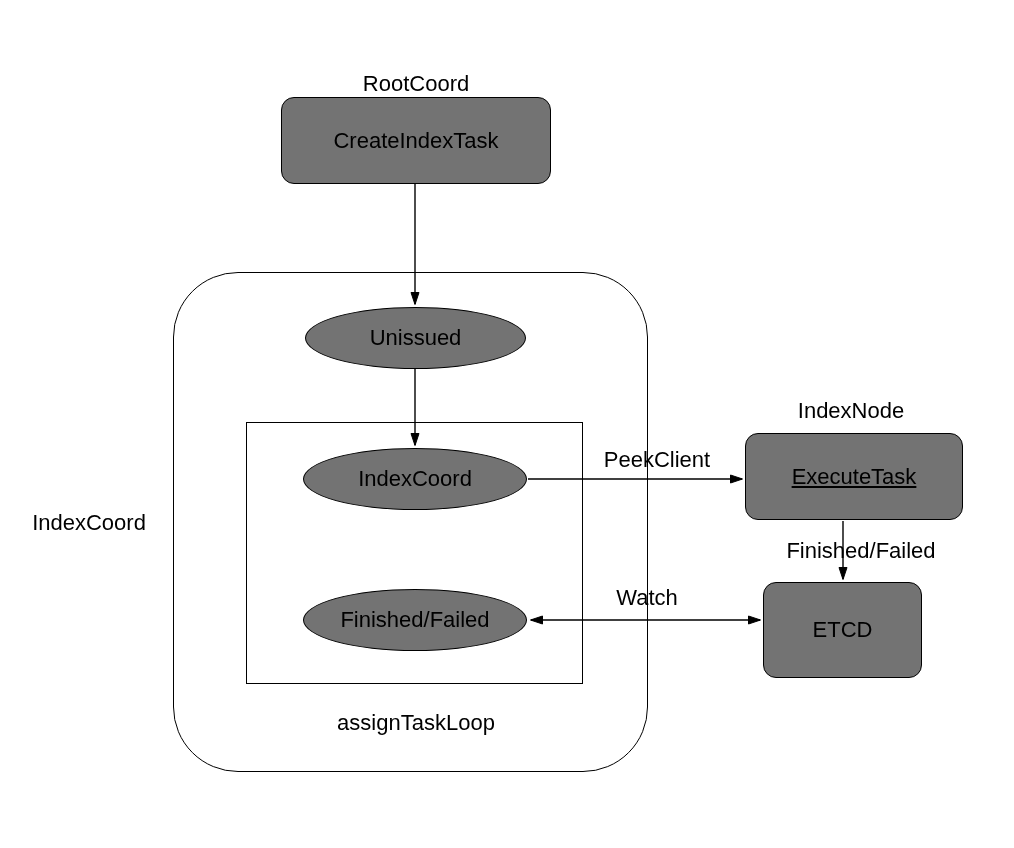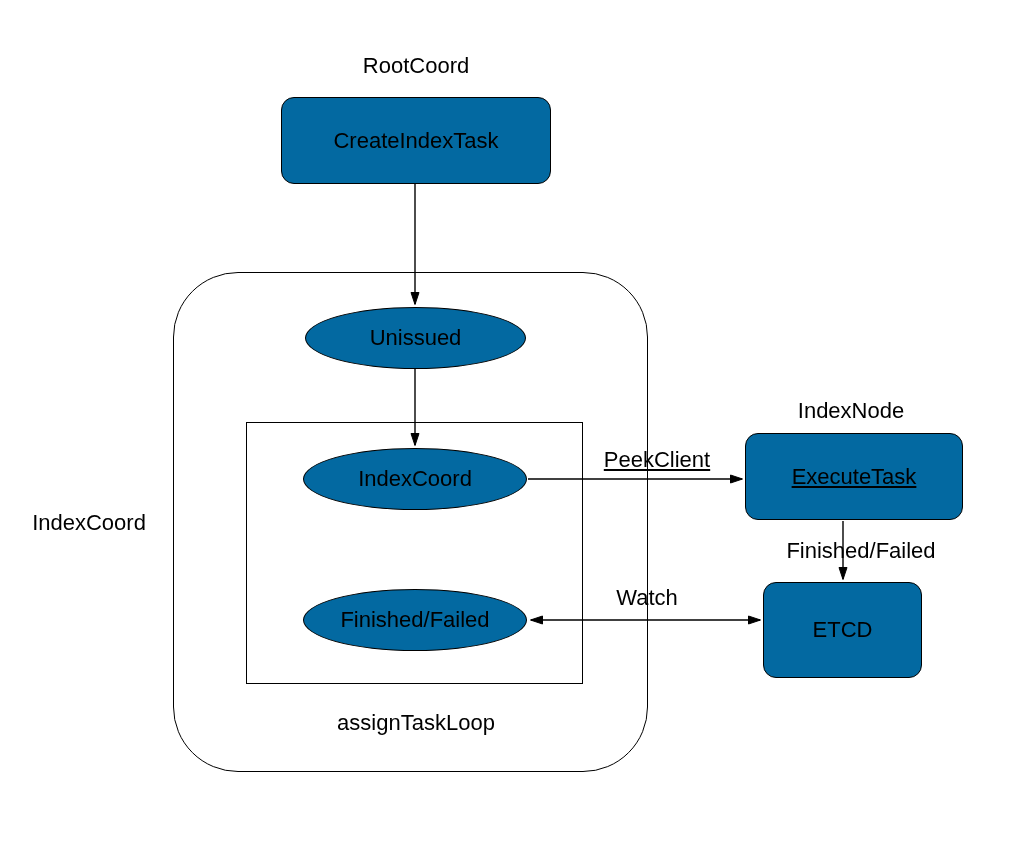--- a/index.html
+++ b/index.html
@@ -14,21 +14,21 @@
     background: #ffffff;
     font-family: "Liberation Sans", "DejaVu Sans", sans-serif;
     color: #000000;
     font-size: 22px;
     overflow: hidden;
   }
   .shape {
     position: absolute;
     box-sizing: border-box;
     border: 1.4px solid #000000;
-    background: #0369a1;
+    background: #737373;
     display: flex;
     align-items: center;
     justify-content: center;
     text-align: center;
   }
   .group {
     position: absolute;
     box-sizing: border-box;
     border: 1.4px solid #000000;
     background: transparent;
@@ -88,27 +88,27 @@
         <path d="M1,1 L13,5 L1,9 Z" fill="#000000" stroke="#000000" stroke-width="1"></path>
       </marker>
     </defs>
     <line x1="415" y1="184" x2="415" y2="304" stroke="#000000" stroke-width="1.4" marker-end="url(#arrowhead)"></line>
     <line x1="415" y1="369" x2="415" y2="445" stroke="#000000" stroke-width="1.4" marker-end="url(#arrowhead)"></line>
     <line x1="528" y1="479" x2="742" y2="479" stroke="#000000" stroke-width="1.4" marker-end="url(#arrowhead)"></line>
     <line x1="843" y1="521" x2="843" y2="579" stroke="#000000" stroke-width="1.4" marker-end="url(#arrowhead)"></line>
     <line x1="531" y1="620" x2="760" y2="620" stroke="#000000" stroke-width="1.4" marker-start="url(#arrowhead)" marker-end="url(#arrowhead)"></line>
   </svg>
 
-  <div class="label" style="left:316px; top:53px; width:200px;">RootCoord</div>
+  <div class="label" style="left:316px; top:71px; width:200px;">RootCoord</div>
 
   <div class="label" style="left:-11px; top:510px; width:200px;">IndexCoord</div>
 
   <div class="label" style="left:316px; top:710px; width:200px;">assignTaskLoop</div>
 
   <div class="label" style="left:751px; top:398px; width:200px;">IndexNode</div>
 
-  <div class="label" style="left:557px; top:447px; width:200px;text-decoration:underline;">PeekClient</div>
+  <div class="label" style="left:557px; top:447px; width:200px;">PeekClient</div>
 
   <div class="label" style="left:761px; top:538px; width:200px;">Finished/Failed</div>
 
   <div class="label" style="left:547px; top:585px; width:200px;text-align:center;">Watch</div>
 
 </div>
 
 </body></html>

